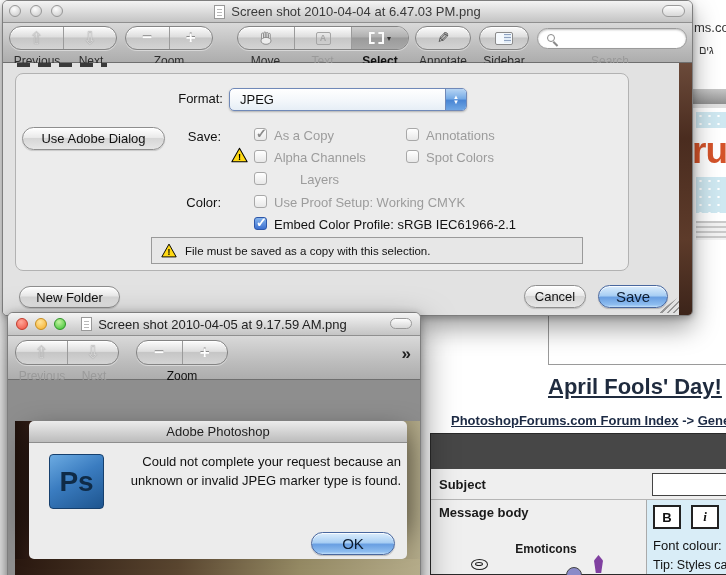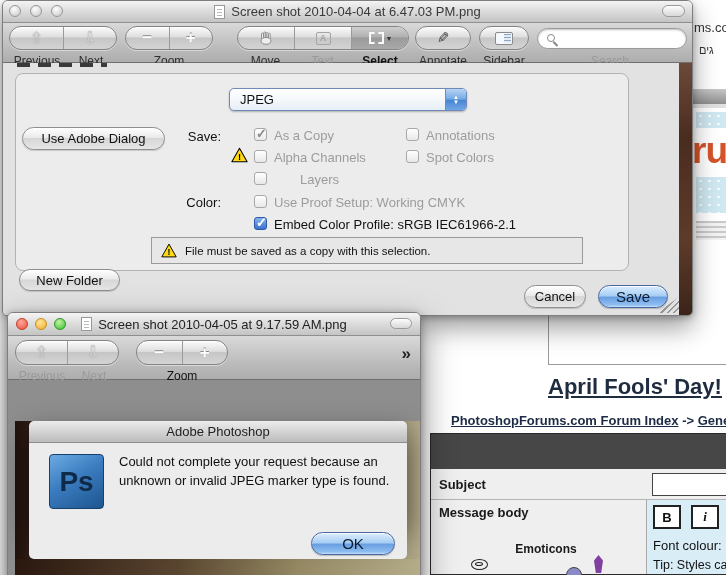--- a/index.html
+++ b/index.html
@@ -251,20 +251,21 @@
     <div class="abs searchbox" style="left:534px;top:5px;width:150px;height:21px;">
       <span class="mag"></span>
     </div>
     <span class="tlabel dim" style="left:557px;width:100px;">Search</span>
   </div>
 
   <div class="abs" style="left:0;top:62px;width:689px;height:252px;background:#e2e2e2;border-radius:0 0 4px 4px;overflow:hidden;">
     <div class="abs smudge" style="left:14px;top:0;width:90px;height:4px;"></div>
     <div class="abs sheet-panel" style="left:12px;top:10px;width:614px;height:198px;"></div>
 
+    <span class="flabel" style="left:100px;top:28px;">Format:</span>
     <div class="popup" style="left:226px;top:25px;width:238px;height:23px;">
       <span class="val">JPEG</span>
       <div class="stepper">
         <span>▲</span>
           <span>▼</span>
       </div>
     </div>
 
     <div class="abs aqbtn" style="left:19px;top:64px;width:143px;height:23px;">Use Adobe Dialog</div>
 
@@ -299,21 +300,21 @@
     <span class="cblabel on" style="left:271px;top:154px;">Embed Color Profile:  sRGB IEC61966-2.1</span>
 
     <div class="warnstrip" style="left:148px;top:174px;width:432px;height:27px;">
       <svg class="abs" style="left:9px;top:5px;" width="16" height="15" viewBox="0 0 20 18">
           <path d="M10 1 L19 17 H1 Z" fill="#ffd913" stroke="#000" stroke-width="1.2" stroke-linejoin="round"></path>
           <text x="10" y="14.5" text-anchor="middle" font-size="11" font-weight="bold" fill="#000">!</text>
         </svg>
       <span class="warntext">File must be saved as a copy with this selection.</span>
     </div>
 
-    <div class="abs aqbtn" style="left:16px;top:206px;width:101px;height:22px;">New Folder</div>
+    <div class="abs aqbtn" style="left:16px;top:223px;width:101px;height:22px;">New Folder</div>
     <div class="abs aqbtn" style="left:521px;top:222px;width:62px;height:23px;">Cancel</div>
     <div class="abs aqblue" style="left:595px;top:222px;width:70px;height:23px;">Save</div>
 
     <div class="abs" style="left:676px;top:0;width:13px;height:252px;background:linear-gradient(180deg,#6b4a3a,#4a2c1f 30%,#5d3b2a 70%,#3c241a);"></div>
     <div class="abs grip" style="right:13px;bottom:2px;width:22px;height:16px;"></div>
   </div>
 </div>
 
 <div class="abs macwin win-shadow2" style="left:7px;top:312px;width:414px;height:300px;">
   <div class="tbar" style="height:23px;">
@@ -349,21 +350,21 @@
     </div>
     <span class="tlabel" style="left:128px;top:33px;width:92px;color:#111;">Zoom</span>
 
     <span class="abs morechev" style="right:9px;top:8px;">»</span>
   </div>
 
   <div class="abs" style="left:0;top:67px;width:412px;height:232px;background:#8e8e8e;overflow:hidden;">
     <div class="abs" style="left:7px;top:41px;width:407px;height:155px;background:linear-gradient(90deg,#20120c,#38211a 6%,#52402c 50%,#8c8060 88%,#b2aa8a);"></div>
     <div class="abs" style="left:7px;top:179px;width:407px;height:17px;background:linear-gradient(90deg,#2a1810,#5a4630 40%,#958a64 70%,#b5ac8a);"></div>
 
-    <div class="abs errdlg" style="left:21px;top:41px;width:378px;height:103px;">
+    <div class="abs errdlg" style="left:21px;top:41px;width:378px;height:103px;text-align:right;">
       <div class="errttl">
         <span>Adobe Photoshop</span>
       </div>
       <div class="errbody">
         <div class="psicon">Ps</div>
         <div class="errmsg">Could not complete your request because an unknown or invalid JPEG marker type is found.</div>
         <div class="abs aqblue" style="right:12px;top:89px;width:84px;height:23px;">OK</div>
       </div>
     </div>
   </div>

